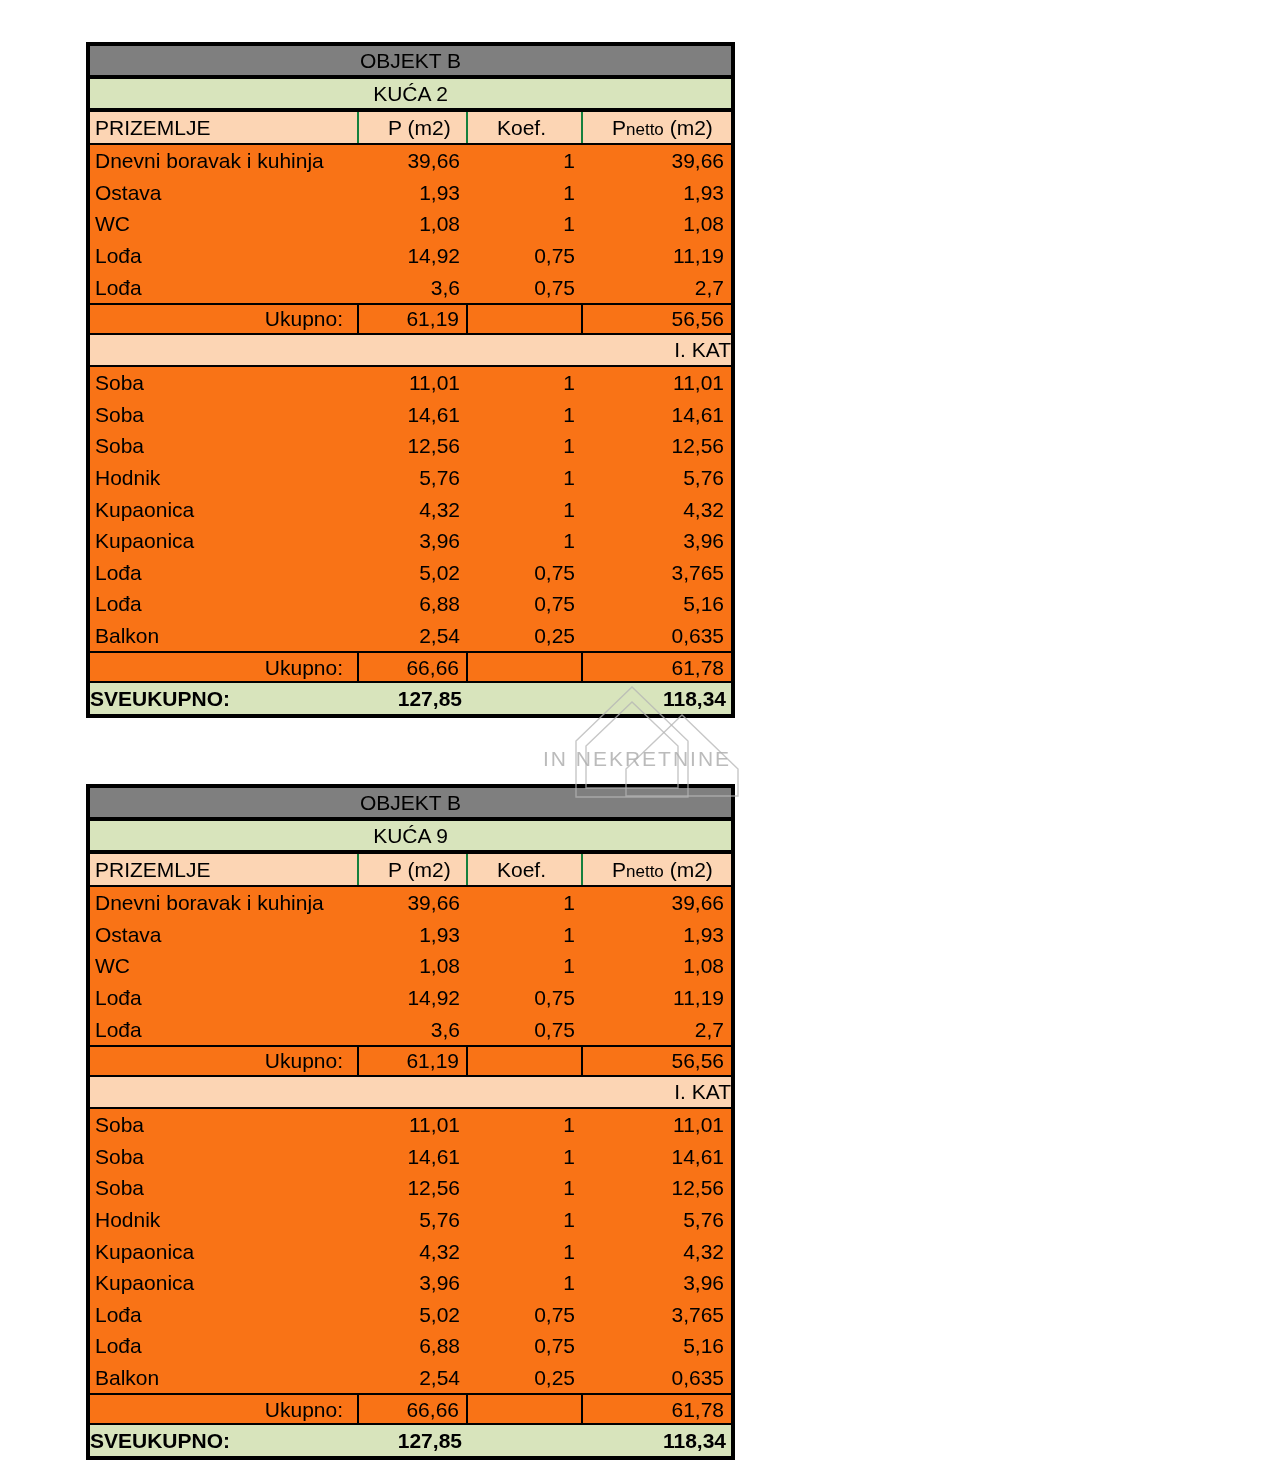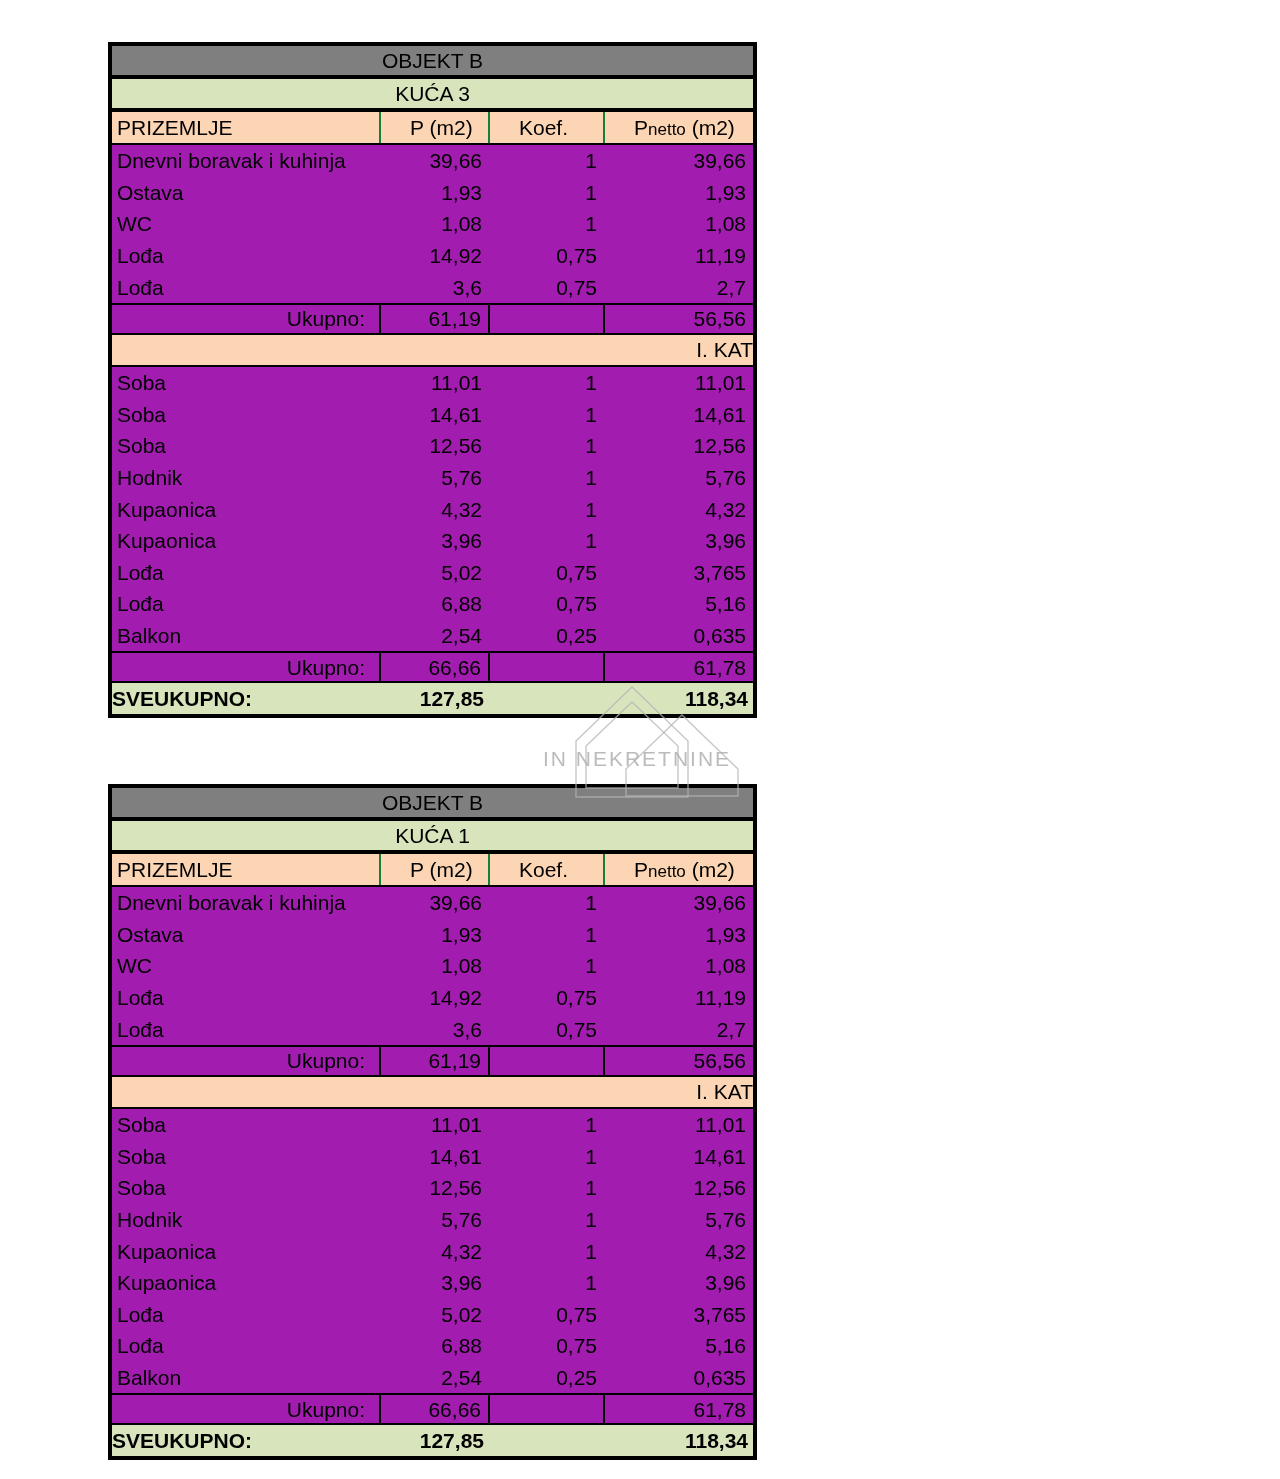--- a/index.html
+++ b/index.html
@@ -1,23 +1,23 @@
 <!DOCTYPE html>
 <html><head>
 <meta charset="utf-8">
 <style>
   html,body { margin:0; padding:0; }
   body {
     width:1280px; height:1479px; background:#ffffff; position:relative;
     font-family:"Liberation Sans", sans-serif; color:#000;
   }
   table.sheet {
-    position:absolute; left:108px; width:645px;
+    position:absolute; left:86px; width:645px;
     border-collapse:collapse; table-layout:fixed;
-    background:#a21caf; border:4px solid #000;
+    background:#f97316; border:4px solid #000;
     font-size:21px;
   }
   #table1 { top:42px; }
   #table2 { top:784px; }
   col.c1 { width:270px; }
   col.c2 { width:109px; }
   col.c3 { width:115px; }
   col.c4 { width:151px; }
   td { padding:0; line-height:1.1; vertical-align:middle; overflow:hidden; white-space:nowrap; }
 
@@ -57,21 +57,21 @@
       <col class="c1">
       <col class="c2">
       <col class="c3">
       <col class="c4">
     </colgroup>
   <tbody>
     <tr class="r-object">
       <td colspan="4">OBJEKT B</td>
     </tr>
     <tr class="r-house">
-      <td colspan="4">KUĆA 3</td>
+      <td colspan="4">KUĆA 2</td>
     </tr>
     <tr class="r-cols">
       <td>PRIZEMLJE</td>
       <td>P (m2)</td>
       <td>Koef.</td>
       <td><span>P</span><span class="sub">netto</span><span> (m2)</span></td>
     </tr>
   </tbody>
   <tbody>
       <tr class="r-data">
@@ -193,21 +193,21 @@
       <col class="c1">
       <col class="c2">
       <col class="c3">
       <col class="c4">
     </colgroup>
   <tbody>
     <tr class="r-object">
       <td colspan="4">OBJEKT B</td>
     </tr>
     <tr class="r-house">
-      <td colspan="4">KUĆA 1</td>
+      <td colspan="4">KUĆA 9</td>
     </tr>
     <tr class="r-cols">
       <td>PRIZEMLJE</td>
       <td>P (m2)</td>
       <td>Koef.</td>
       <td><span>P</span><span class="sub">netto</span><span> (m2)</span></td>
     </tr>
   </tbody>
   <tbody>
       <tr class="r-data">

